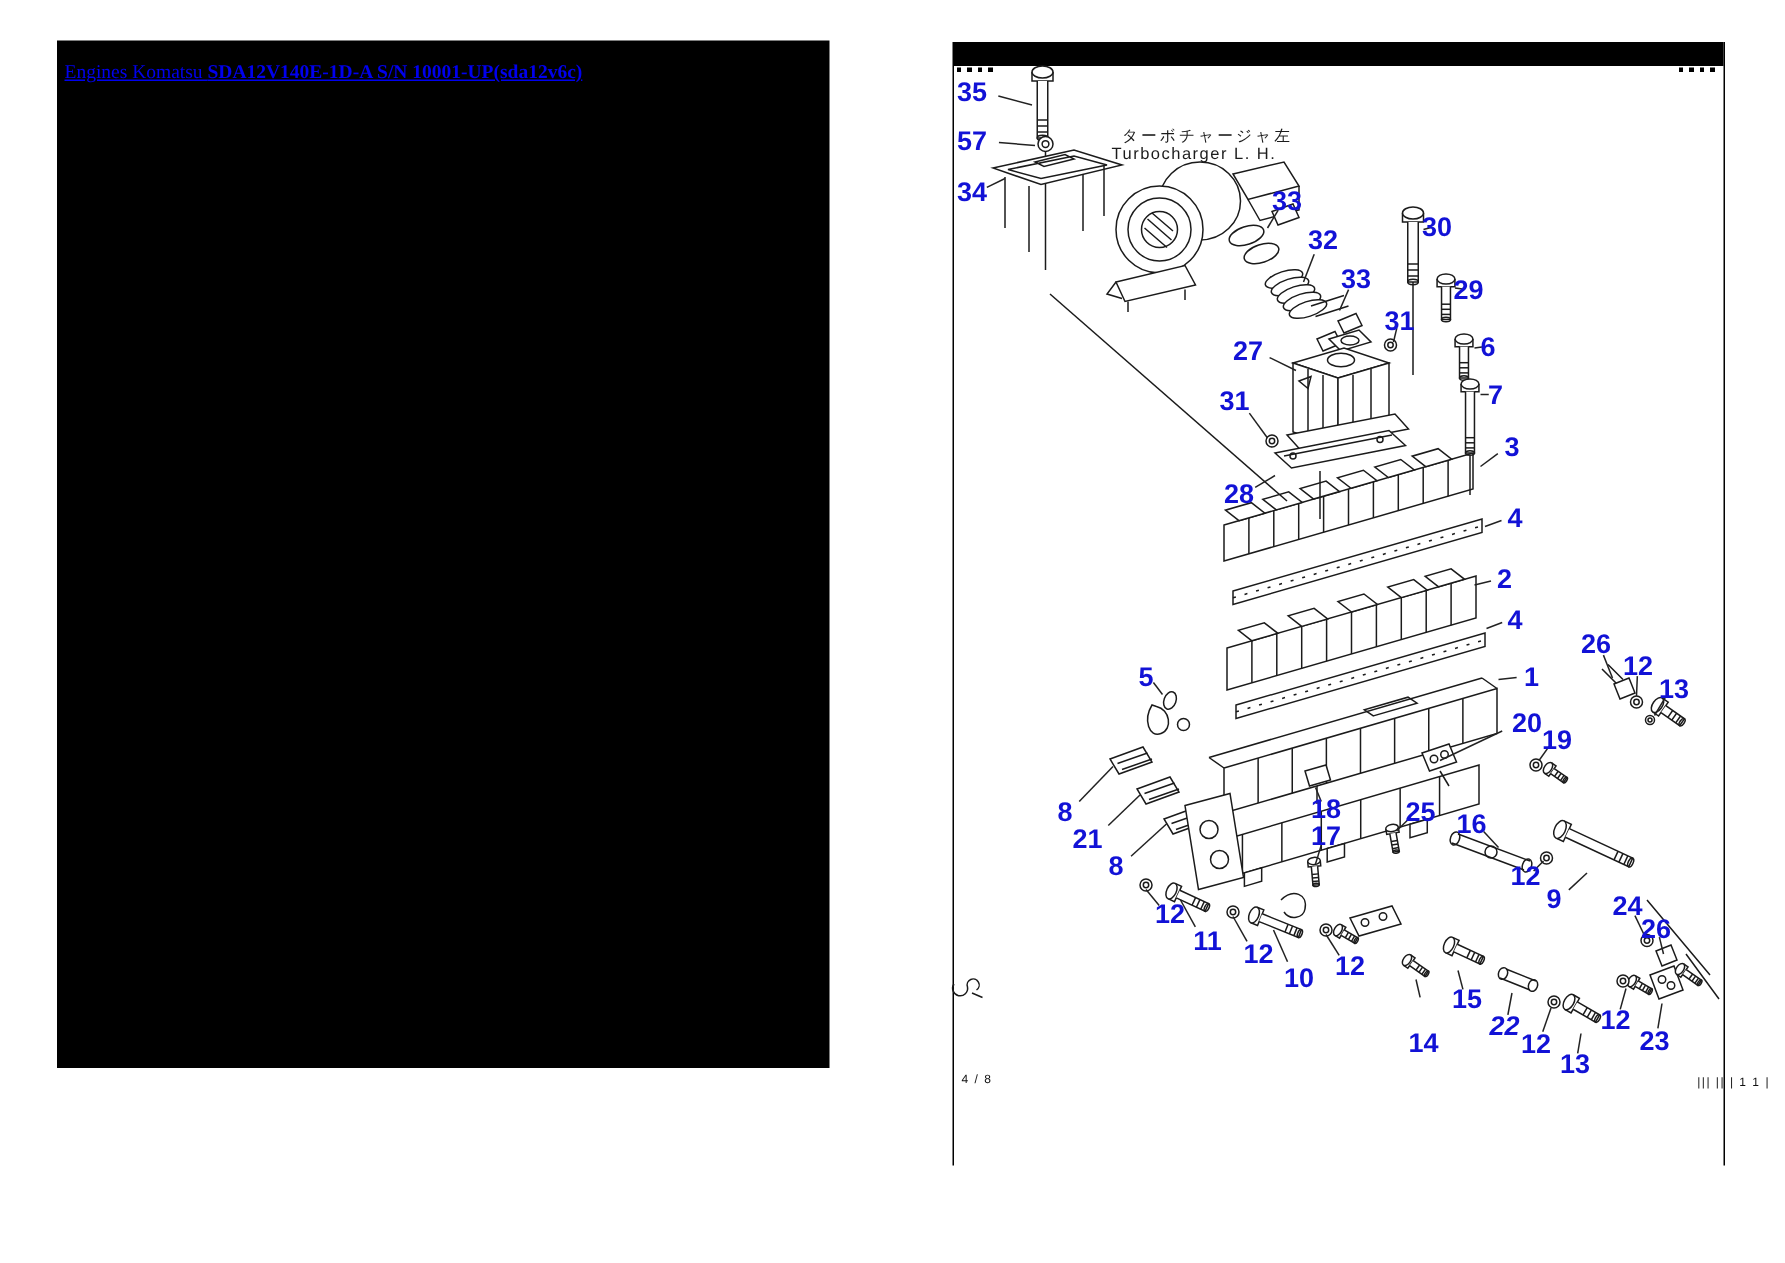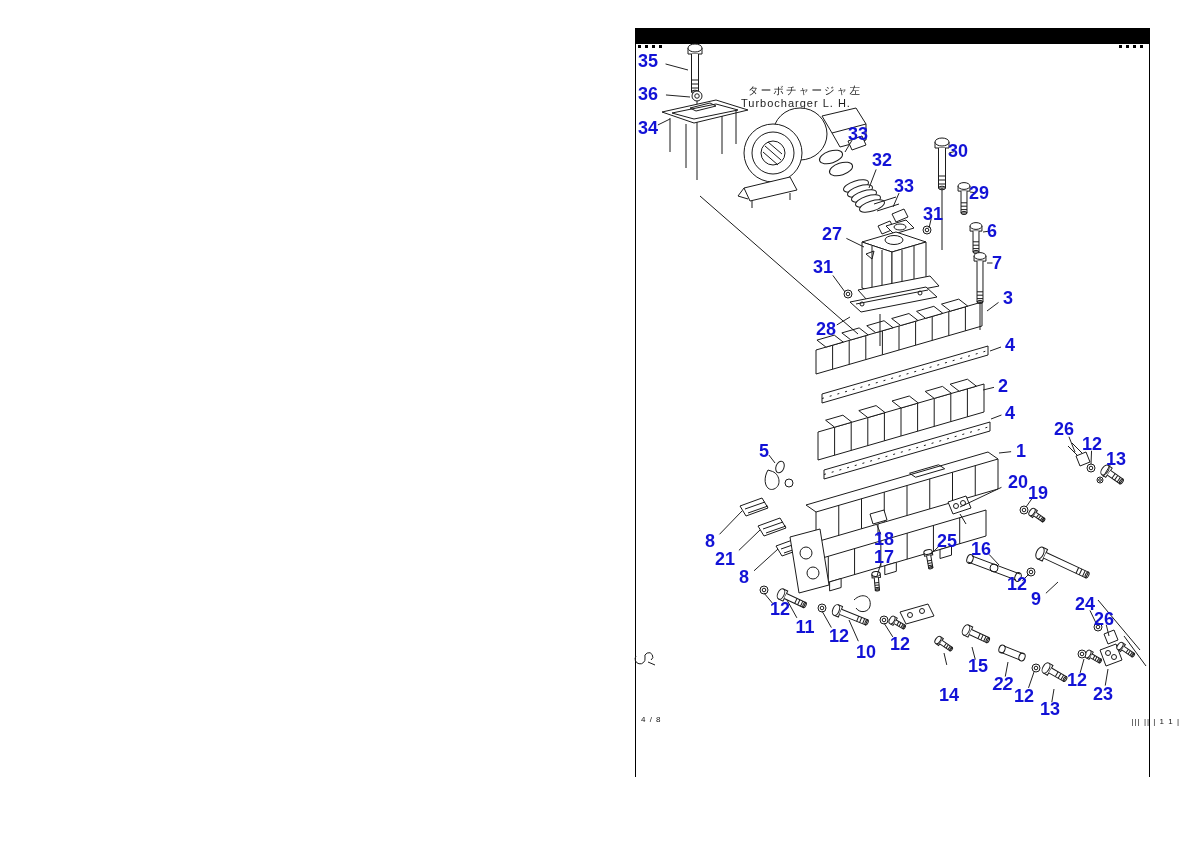--- a/index.html
+++ b/index.html
@@ -37,20 +37,25 @@
     font-size:18px;font-weight:bold;line-height:1;white-space:nowrap;}
 
   .ln{stroke:#1b1b1b;stroke-width:1;fill:none;}
   .solid{stroke:#1b1b1b;stroke-width:1;fill:#ffffff;}
 </style>
 </head>
 <body>
 
 <div id="stage">
 
+  <div id="left-panel">
+    <a id="catalog-link" href="#">
+      <span>Engines Komatsu </span><span class="model">SDA12V140E-1D-A S/N 10001-UP(sda12v6c)</span>
+    </a>
+  </div>
 
   <div id="right-panel">
     <div id="top-bar"></div>
     <div id="ticks-left" class="tickrow"></div>
     <div id="ticks-right" class="tickrow"></div>
   </div>
 
   <div id="jp-title">ターボチャージャ左</div>
   <div id="en-title">Turbocharger  L. H.</div>
   <div id="footer-left">4 / 8</div>
@@ -440,21 +445,21 @@
         <line x1="1005.25" y1="676.575" x2="1008" y2="662"></line>
         <line x1="1028.5" y1="687.9" x2="1034" y2="672"></line>
         <line x1="1051.8" y1="702.25" x2="1054" y2="689"></line>
         <line x1="1080.15" y1="672.9125" x2="1084" y2="659"></line>
         <line x1="1105.25" y1="685.5625" x2="1108" y2="669"></line>
       </g>
   </svg>
 
   <div id="callout-layer">
       <div class="callout" style="left: 648px; top: 61px;">35</div>
-      <div class="callout" style="left: 648px; top: 94px;">36</div>
+      <div class="callout" style="left: 648px; top: 94px;">57</div>
       <div class="callout" style="left: 648px; top: 128px;">34</div>
       <div class="callout" style="left: 858px; top: 134px;">33</div>
       <div class="callout" style="left: 882px; top: 160px;">32</div>
       <div class="callout" style="left: 958px; top: 151px;">30</div>
       <div class="callout" style="left: 904px; top: 186px;">33</div>
       <div class="callout" style="left: 979px; top: 193px;">29</div>
       <div class="callout" style="left: 933px; top: 214px;">31</div>
       <div class="callout" style="left: 992px; top: 231px;">6</div>
       <div class="callout" style="left: 997px; top: 263px;">7</div>
       <div class="callout" style="left: 832px; top: 234px;">27</div>

